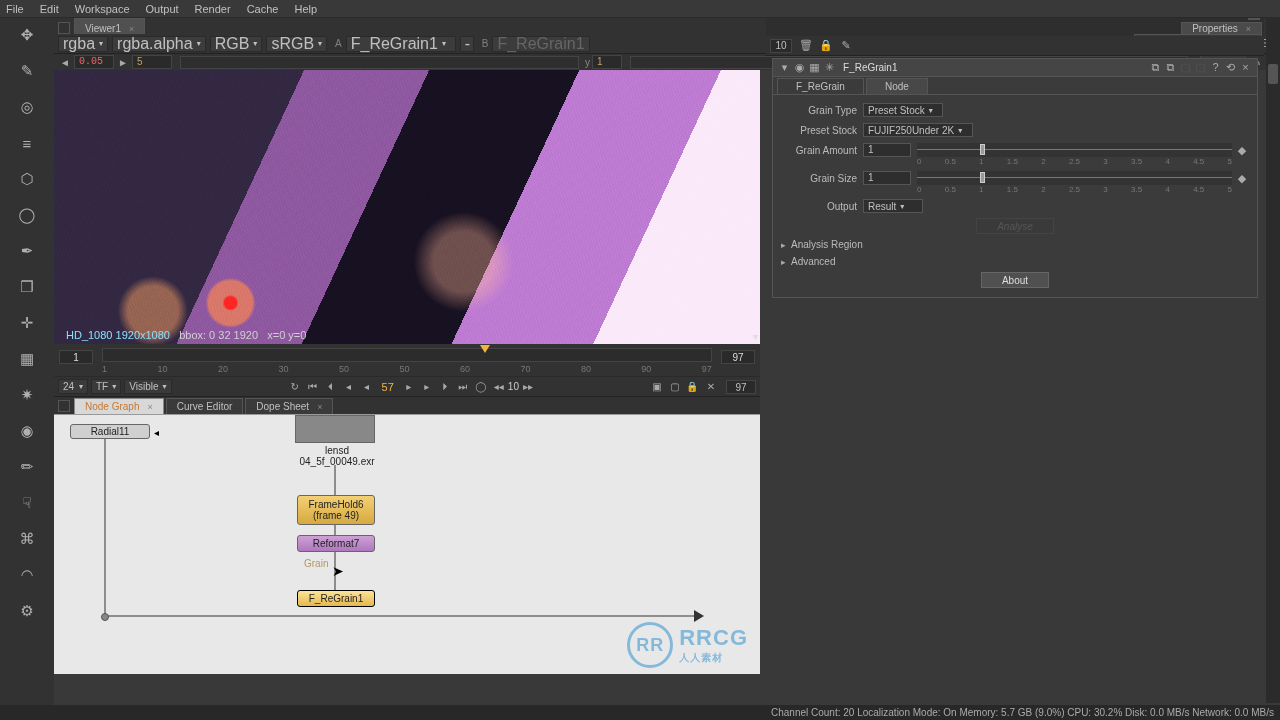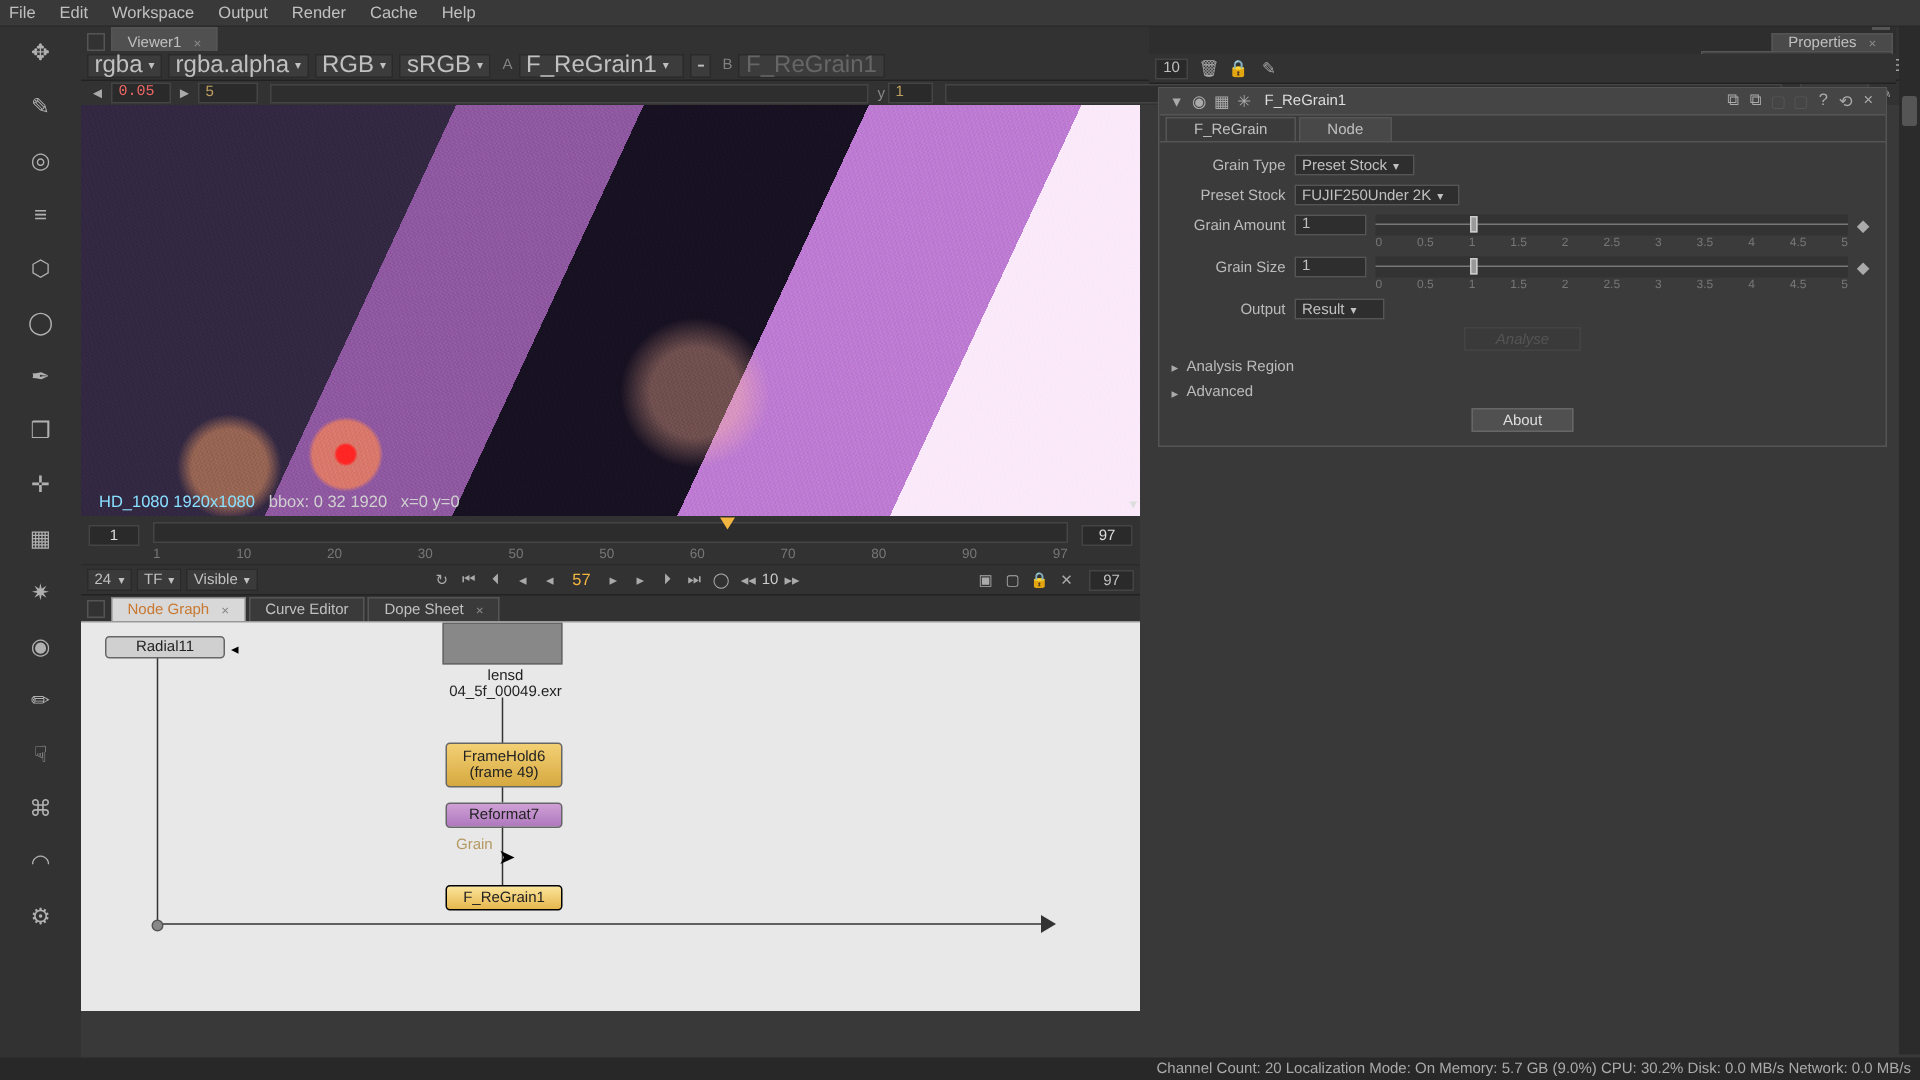--- a/index.html
+++ b/index.html
@@ -432,20 +432,24 @@
     <div>(frame 49)</div>
   </div>
 
   <div class="node purple" style="left:243px;top:120px;width:78px;">Reformat7</div>
 
   <div style="position:absolute;left:250px;top:143px;font-size:10px;color:#b39860;">Grain</div>
   <div class="cursor-arrow" style="left:278px;top:148px;">➤</div>
 
   <div class="node yellow" style="left:243px;top:175px;width:78px;">F_ReGrain1</div>
 
+  <div class="watermark">
+    <span class="circle">RR</span>
+    <span>RRCG<span class="sub">人人素材</span></span>
+  </div>
 </div>
 
 <div class="right-pane">
   <div class="right-tabs">
     <div style="width:12px;height:12px;border:1px solid #555;margin-right:4px;margin-bottom:2px;"></div>
     <div class="rtab active">
       <span>Properties</span>
       <span class="close">×</span>
     </div>
     <div class="rtab">

